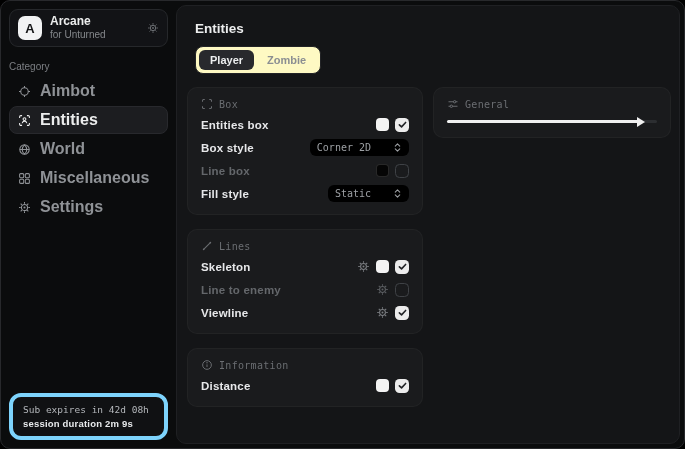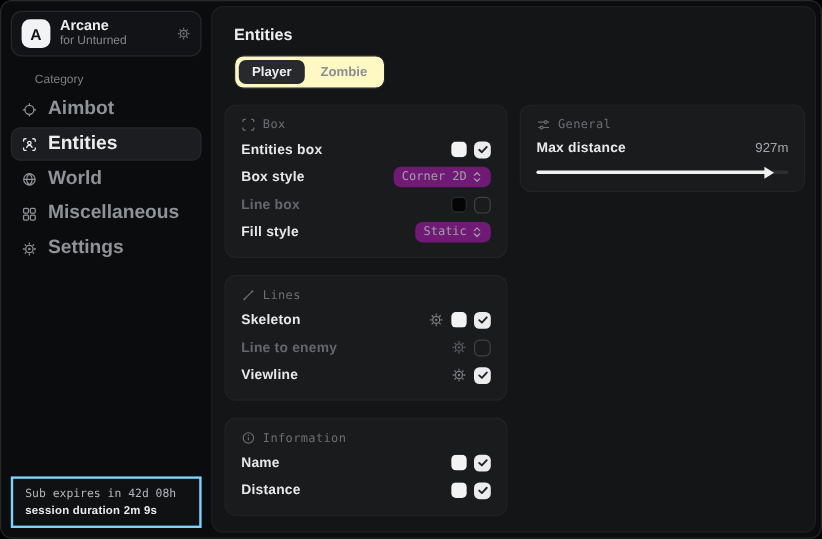--- a/index.html
+++ b/index.html
@@ -22,33 +22,33 @@
   .logo-square {
     width:24px; height:24px; border-radius:7px; background:#f2f3f4;
     display:flex; align-items:center; justify-content:center;
     color:#141517; font-weight:700; font-size:13px;
   }
   .logo-text { display:flex; flex-direction:column; line-height:1.25; }
   .logo-title { font-size:12px; font-weight:700; color:#eceded; }
   .logo-sub { font-size:10px; color:#84878b; }
   .logo-gear { margin-left:auto; color:#6f7276; display:flex; }
 
-  .category-label { margin:14px 0 5px 20px; font-size:10px; color:#7c7f83; }
+  .category-label { margin:14px 0 5px 0; font-size:10px; color:#7c7f83; }
 
   .nav-item {
     display:flex; align-items:center; gap:9px; height:28px; padding:0 8px;
     border-radius:8px; color:#8f9296; font-size:16px; font-weight:600;
     margin-top:1px; border:1px solid transparent; cursor:pointer;
   }
   .nav-item.selected { background:#1c1d20; border-color:#28292d; color:#eceded; }
   .nav-item .nav-icon { display:flex; }
 
   .status-card {
     position:absolute; left:8px; right:8px; bottom:8px;
-    background:#101113; border:2px solid #7dd3fc; border-radius:0;
+    background:#101113; border:4px solid #7dd3fc; border-radius:12px;
     padding:7px 10px;
   }
   .status-line1 { font-family:"DejaVu Sans Mono", monospace; font-size:9.5px; color:#b4b7bb; white-space:nowrap; }
   .status-line2 { font-size:9.5px; font-weight:700; color:#e8eaec; margin-top:3px; letter-spacing:.2px; }
 
   
   .main {
     flex:1; margin:4px 4px 4px 0; background:#141517;
     border:1px solid #1f2023; border-radius:10px;
     padding:13px 8px 12px 10px; position:relative; overflow:hidden;
@@ -93,21 +93,21 @@
   .checkbox {
     width:14px; height:14px; border-radius:4.5px; cursor:pointer;
     border:1.5px solid #4b4e52; display:flex; align-items:center; justify-content:center;
   }
   .checkbox .check-icon { display:none; }
   .checkbox.checked { background:#ececec; border:none; }
   .checkbox.checked .check-icon { display:flex; }
   .row.dim .checkbox { border-color:#3f4246; }
 
   .dropdown {
-    display:flex; align-items:center; gap:4px; background:#701a75;
+    display:flex; align-items:center; gap:22px; background:#000000;
     border-radius:6px; padding:3px 7px; cursor:pointer;
     color:#9da0a4; font-family:"DejaVu Sans Mono", monospace; font-size:10px;
   }
   .icon-btn { color:#7a7d81; display:flex; cursor:pointer; background:none; border:none; padding:0; }
 
   
   .slider-row { height:20px; margin-top:2px; }
   .slider-value { font-size:11px; color:#a3a6aa; }
   .slider { position:relative; height:12px; margin-top:3px; cursor:pointer; }
   .slider-track { position:absolute; left:0; right:0; top:5px; height:3px; background:#2c2e31; border-radius:2px; }
@@ -361,33 +361,20 @@
             <span class="hdr-icon">
               <svg width="12" height="12" viewBox="0 0 16 16" fill="none" stroke="currentColor" stroke-width="1.3">
                 <circle cx="8" cy="8" r="5.8"></circle>
                 <path d="M8 7.2v3.4"></path>
                 <circle cx="8" cy="5" r="0.9" fill="currentColor" stroke="none"></circle>
               </svg>
             </span>
             <span>Information</span>
           </div>
 
-          <div class="row">
-            <span class="row-label">Name</span>
-            <span class="controls">
-              <span class="swatch" style="background: rgb(243, 243, 243);"></span>
-              <span class="checkbox checked">
-                <span class="check-icon">
-                  <svg width="11" height="11" viewBox="0 0 14 14" fill="none" stroke="#202225" stroke-width="2" stroke-linecap="round" stroke-linejoin="round">
-                      <path d="M3 7.4 5.8 10 11 4.4"></path>
-                    </svg>
-                </span>
-              </span>
-            </span>
-          </div>
 
           <div class="row">
             <span class="row-label">Distance</span>
             <span class="controls">
               <span class="swatch" style="background: rgb(243, 243, 243);"></span>
               <span class="checkbox checked">
                 <span class="check-icon">
                   <svg width="11" height="11" viewBox="0 0 14 14" fill="none" stroke="#202225" stroke-width="2" stroke-linecap="round" stroke-linejoin="round">
                       <path d="M3 7.4 5.8 10 11 4.4"></path>
                     </svg>
@@ -405,24 +392,20 @@
             <span class="hdr-icon">
               <svg width="12" height="12" viewBox="0 0 16 16" fill="none" stroke="currentColor" stroke-width="1.3">
                 <path d="M2 5h12M2 11h12"></path>
                 <circle cx="10.2" cy="5" r="1.6" fill="#1a1b1d"></circle>
                 <circle cx="5.8" cy="11" r="1.6" fill="#1a1b1d"></circle>
               </svg>
             </span>
             <span>General</span>
           </div>
 
-          <div class="row slider-row">
-            <span class="row-label">Max distance</span>
-            <span class="slider-value">927m</span>
-          </div>
 
           <div class="slider">
             <div class="slider-track"></div>
             <div class="slider-fill" style="width: 92.7%;"></div>
             <div class="slider-thumb" style="left: 92.7%;"></div>
           </div>
         </div>
       </div>
     </div>
 

